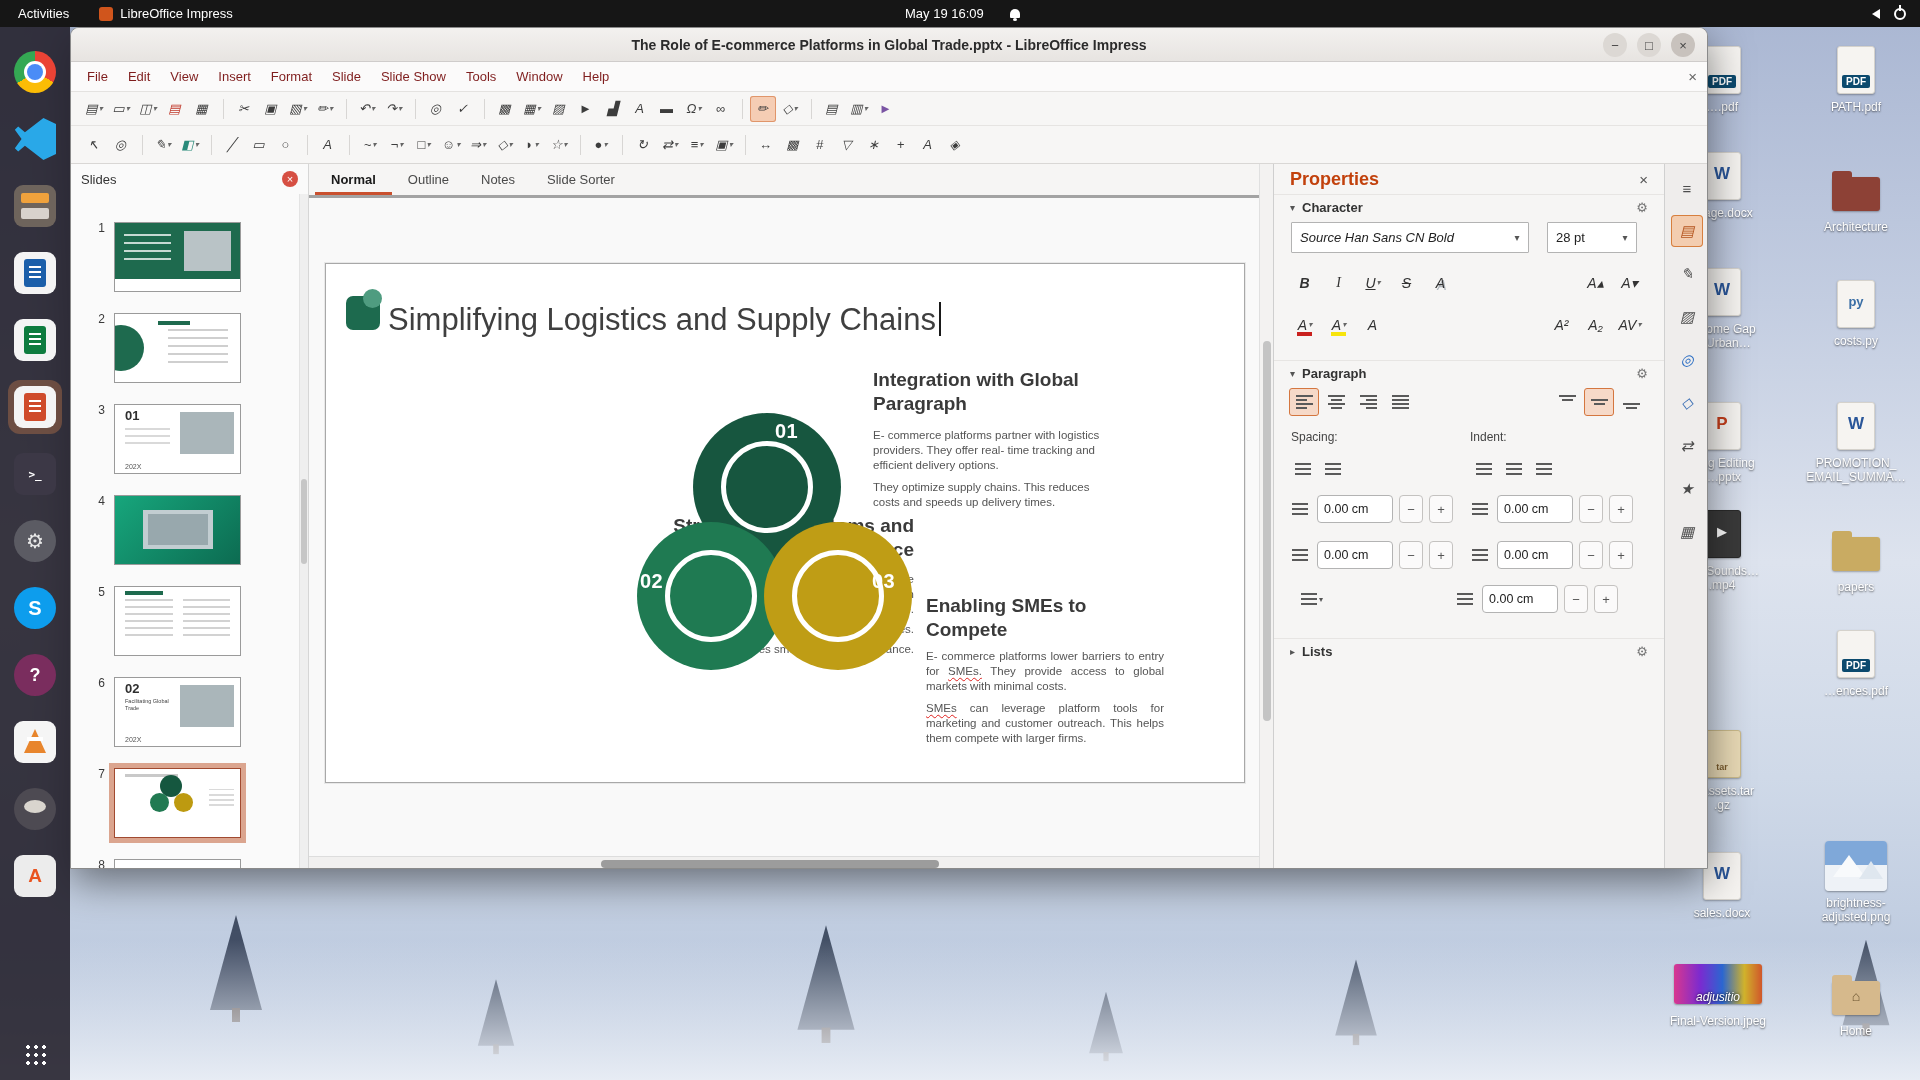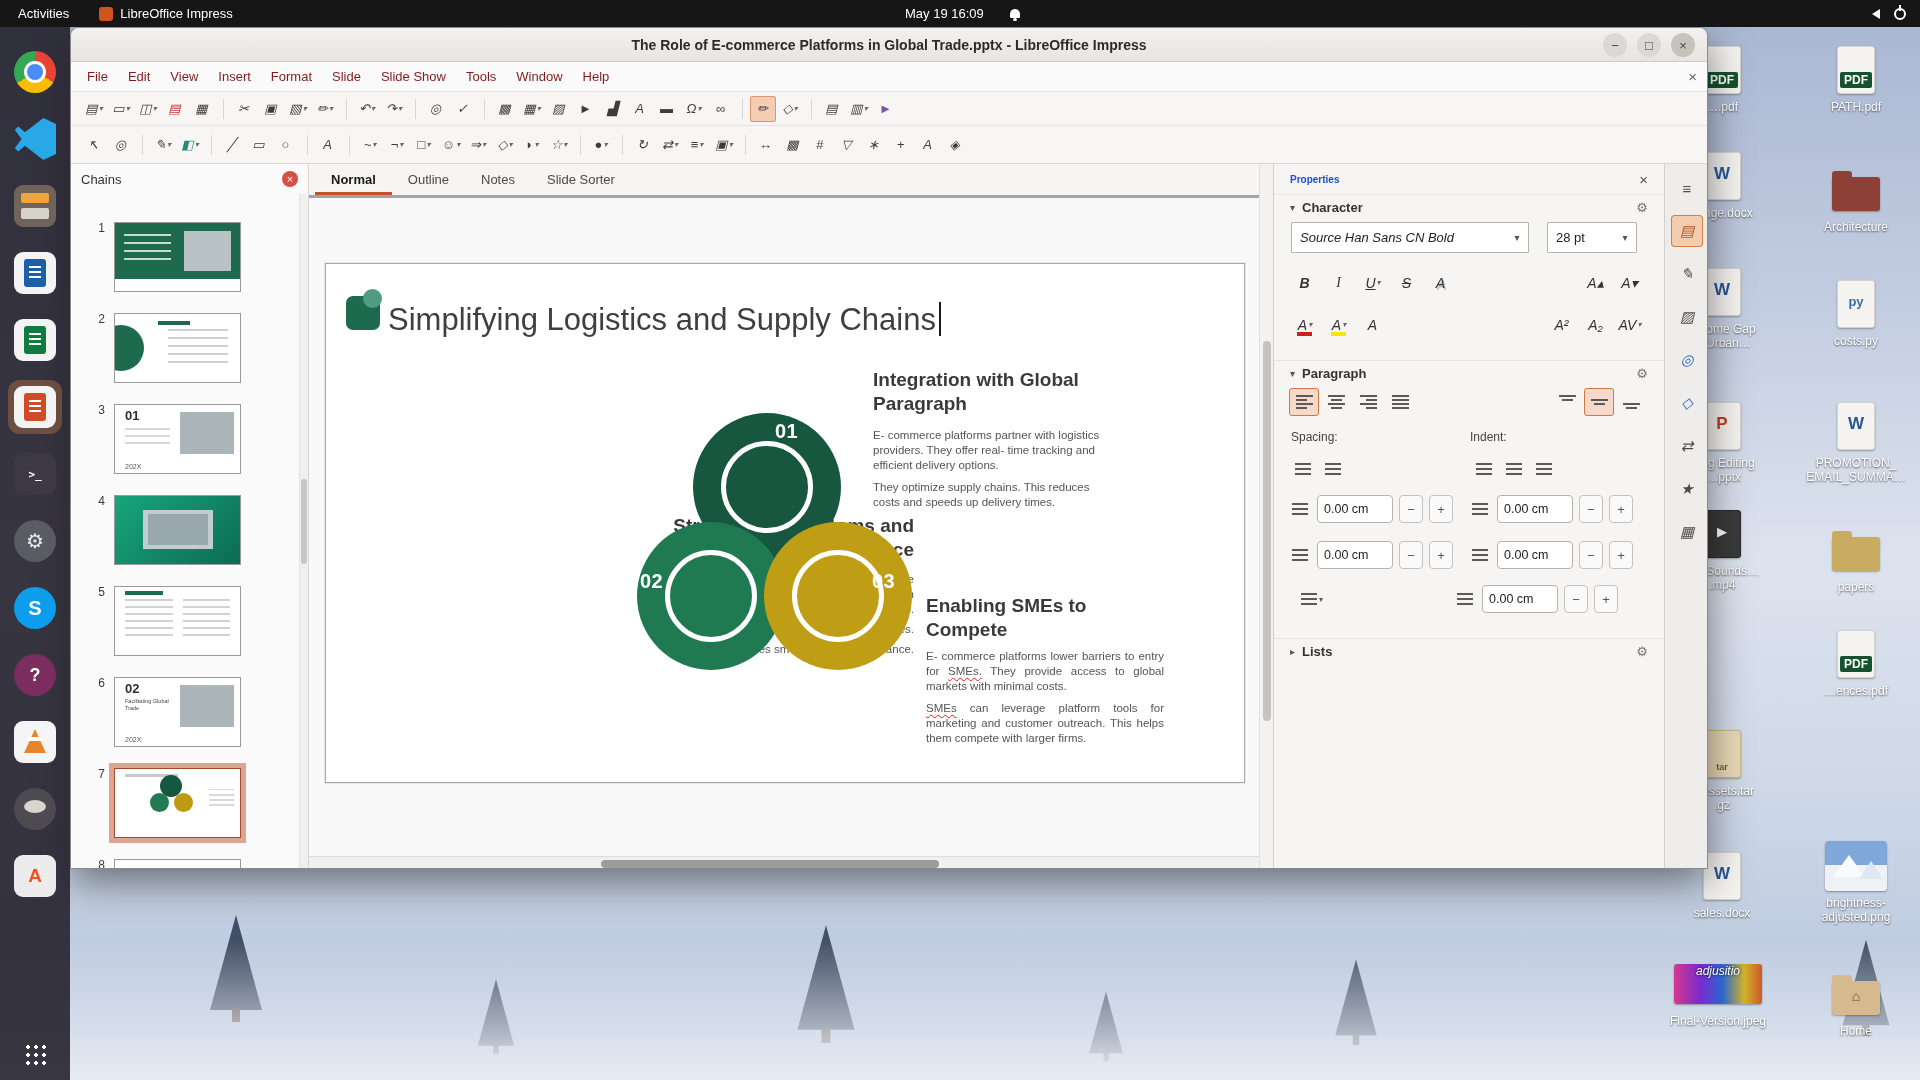--- a/index.html
+++ b/index.html
@@ -68,36 +68,36 @@
 
 
 .di{position:absolute;width:100px;text-align:center;z-index:5}
 .dicon{width:90px;height:52px;margin:0 auto;position:relative;display:flex;align-items:center;justify-content:center}
 .di-label{margin-top:4px;font-size:12px;line-height:14px;color:#fff;text-shadow:0 1px 2px rgba(0,0,0,.65)}
 .di-page,.di-folder,.di-thumb{display:none}
 .di-badge{display:none}
 [data-kind="pdf"] .di-page,[data-kind="docx"] .di-page,[data-kind="pptx"] .di-page,[data-kind="py"] .di-page,[data-kind="mp4"] .di-page,[data-kind="targz"] .di-page{display:block;width:38px;height:48px;background:#f6f4f1;border:1px solid #d5d2cc;border-radius:3px;position:relative;box-shadow:0 1px 2px rgba(0,0,0,.3)}
 [data-kind="mp4"] .di-page{background:#3a3a3a;border-color:#2a2a2a}
 [data-kind="targz"] .di-page{background:#e8d9b5;border-color:#c9b98a}
-[data-kind="pdf"] .di-badge{display:block;position:absolute;bottom:8px;left:50%;transform:translateX(-50%);background:#14532d;color:#fff;font-size:12px;font-weight:700;padding:1px 4px;border-radius:2px}
+[data-kind="pdf"] .di-badge{display:block;position:absolute;bottom:8px;left:50%;transform:translateX(-50%);background:#0c4a6e;color:#fff;font-size:10px;font-weight:700;padding:1px 4px;border-radius:2px}
 [data-kind="docx"] .di-badge{display:block;position:absolute;top:14px;left:50%;transform:translateX(-50%);color:#2a5699;font-size:17px;font-weight:700}
 [data-kind="pptx"] .di-badge{display:block;position:absolute;top:14px;left:50%;transform:translateX(-50%);color:#c43e1c;font-size:17px;font-weight:700}
 [data-kind="py"] .di-badge{display:block;position:absolute;top:16px;left:50%;transform:translateX(-50%);color:#3a6ea5;font-size:13px;font-weight:700}
 [data-kind="mp4"] .di-badge{display:block;position:absolute;top:16px;left:50%;transform:translateX(-50%);color:#fff;font-size:13px}
 [data-kind="targz"] .di-badge{display:block;position:absolute;bottom:8px;left:50%;transform:translateX(-50%);color:#7a5c2e;font-size:9px;font-weight:700}
 [data-kind="folder_red"] .di-folder,[data-kind="folder"] .di-folder,[data-kind="home"] .di-folder{display:block;width:48px;height:34px;border-radius:3px;position:relative;margin-top:8px;box-shadow:0 1px 2px rgba(0,0,0,.3)}
 [data-kind="folder_red"] .di-folder{background:#8d4136}
 [data-kind="folder"] .di-folder{background:#c9ab62}
 [data-kind="home"] .di-folder{background:#d6b98c}
 .di-folder::before{content:"";position:absolute;top:-6px;left:0;width:20px;height:8px;background:inherit;border-radius:3px 3px 0 0}
 [data-kind="home"] .di-badge{display:block;position:absolute;top:20px;left:50%;transform:translateX(-50%);color:#6b5430;font-size:14px}
 [data-kind="imgm"] .di-thumb{display:block;width:62px;height:50px;border-radius:4px;background:linear-gradient(180deg,#7fa8d9 0 48%,#eef2f7 48% 100%);position:relative;overflow:hidden;box-shadow:0 1px 2px rgba(0,0,0,.35)}
 [data-kind="imgm"] .di-thumb::before{content:"";position:absolute;left:8px;bottom:14px;border-left:16px solid transparent;border-right:16px solid transparent;border-bottom:22px solid #f8fafc}
 [data-kind="imgm"] .di-thumb::after{content:"";position:absolute;right:4px;bottom:12px;border-left:12px solid transparent;border-right:12px solid transparent;border-bottom:18px solid #dfe7ef}
-[data-kind="imgc"] .di-thumb{display:flex;align-items:flex-start;justify-content:center;width:88px;height:40px;border-radius:3px;background:linear-gradient(90deg,#d8378f,#7a2bd0 30%,#2b66d0 55%,#d0b22b 80%,#d0572b);box-shadow:0 1px 2px rgba(0,0,0,.35)}
+[data-kind="imgc"] .di-thumb{display:flex;align-items:flex-end;justify-content:center;width:88px;height:40px;border-radius:3px;background:linear-gradient(90deg,#d8378f,#7a2bd0 30%,#2b66d0 55%,#d0b22b 80%,#d0572b);box-shadow:0 1px 2px rgba(0,0,0,.35)}
 .di-overlay{color:#fff;font-style:italic;font-size:12px;text-shadow:0 0 3px #000}
 [data-pos="l1"]{left:1672px;top:44px}
 [data-pos="l2"]{left:1672px;top:150px}
 [data-pos="l3"]{left:1672px;top:266px}
 [data-pos="l4"]{left:1672px;top:400px}
 [data-pos="l5"]{left:1672px;top:508px}
 [data-pos="l6"]{left:1672px;top:728px}
 [data-pos="l7"]{left:1672px;top:850px}
 [data-pos="l8"]{left:1668px;top:958px}
 [data-pos="r1"]{left:1806px;top:44px}
@@ -201,21 +201,21 @@
 .b2{left:340px;top:250px;width:248px;text-align:right}
 .b2 p{margin-top:5px}
 .b2 p:first-of-type{margin-top:10px}
 .b3{left:600px;top:330px;width:238px}
 .b3 p{text-align:justify}
 .sq{text-decoration:underline;text-decoration-style:wavy;text-decoration-color:#e0201d;text-decoration-thickness:1px;text-underline-offset:2px}
 
 
 .props{position:absolute;left:1202px;top:0;bottom:0;width:391px;background:#f6f5f4;border-left:1px solid #cfcfcf}
 .p-head{position:absolute;top:0;left:0;right:0;height:30px;display:flex;align-items:center;justify-content:space-between;padding:0 16px}
-.p-title{font-size:10px;font-weight:700;color:#1d4ed8}
+.p-title{font-size:18px;font-weight:700;color:#c2410c}
 .p-close{color:#555;font-size:15px}
 .sec-head{position:absolute;left:0;right:0;height:26px;display:flex;align-items:center;padding:0 16px;gap:7px;border-top:1px solid #e7e5e3}
 .sec-title{font-size:13px;font-weight:700;color:#333;flex:1}
 .chev{font-size:10px;color:#555}
 .gear{font-size:13px;color:#777}
 .sh-char{top:30px}.sh-para{top:196px}.sh-lists{top:474px}
 .combo{position:absolute;display:flex;align-items:center;background:#fff;border:1px solid #b3b3b3;border-radius:1px;height:31px;overflow:hidden}
 .combo input{border:none;outline:none;background:transparent;flex:1;min-width:0;padding:0 8px;font-size:13px;color:#222;font-family:inherit}
 .font-name{left:17px;top:58px;width:238px}
 .font-name input{font-style:italic}
@@ -890,21 +890,21 @@
       <span class="tb-btn">
         <i class="g">◈</i>
         <i class="dd"></i>
       </span>
     </div>
 
   <div class="content">
 
     <div class="slides-panel">
       <div class="sp-head">
-        <span class="sp-title">Chains</span>
+        <span class="sp-title">Slides</span>
         <span class="sp-close">×</span>
       </div>
       <div class="thumbs">
 
           <div class="thumb-row">
             <span class="t-n">1</span>
             <div class="thumb" data-variant="v1">
               <i class="t-a"></i>
               <i class="t-b"></i>
               <i class="t-c"></i>

